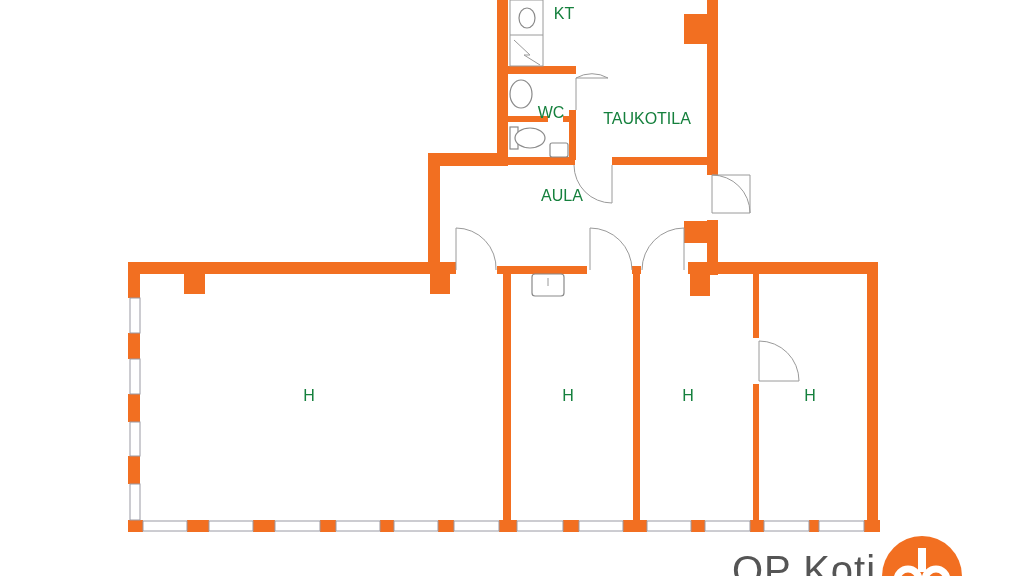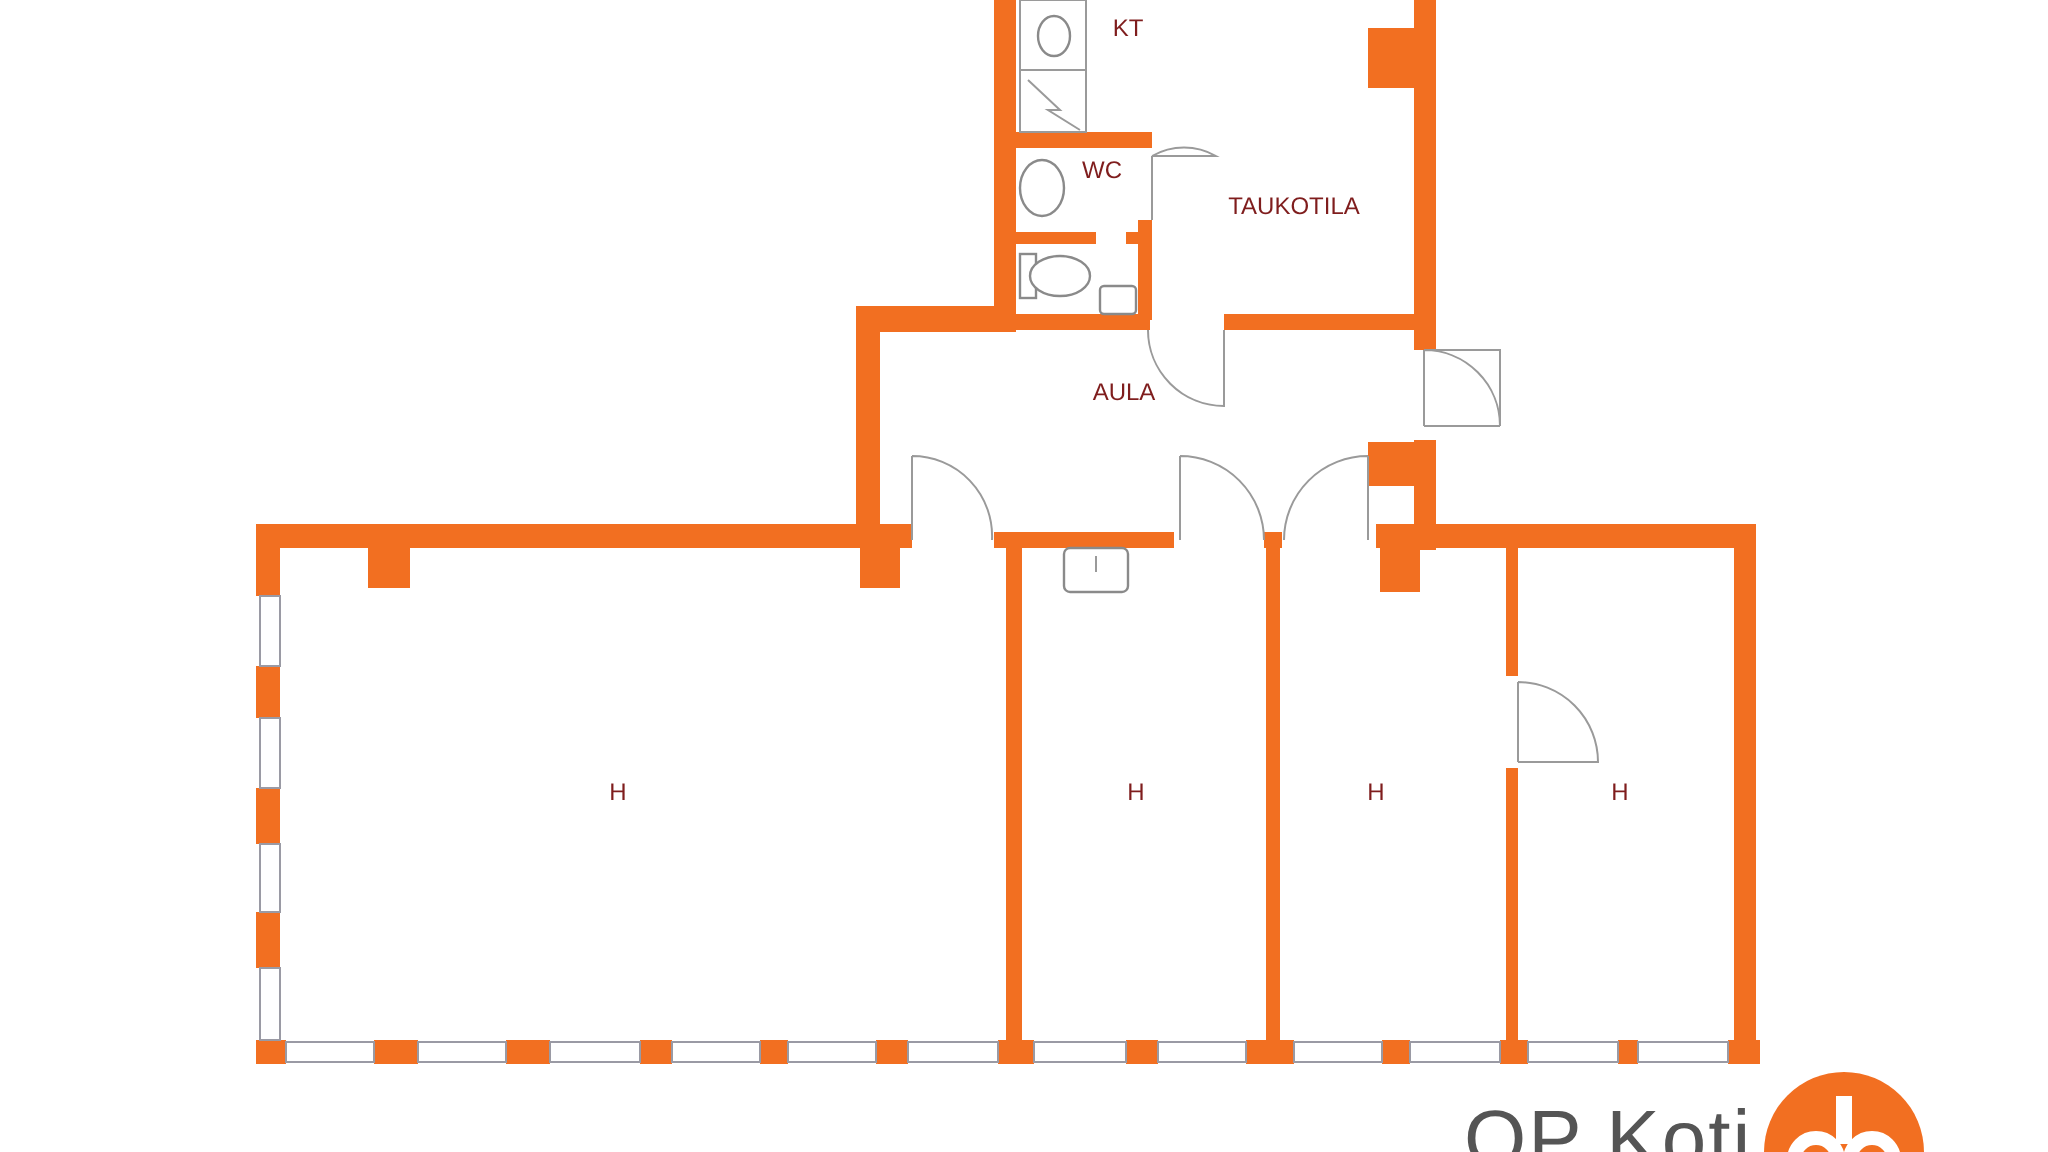--- a/index.html
+++ b/index.html
@@ -2,21 +2,21 @@
 <html><head>
 <meta charset="utf-8">
 <style>
   html, body { margin: 0; padding: 0; background: #ffffff; }
   body { width: 1024px; height: 576px; overflow: hidden; position: relative; font-family: "Liberation Sans", sans-serif; }
   svg { position: absolute; left: 0; top: 0; }
   .wall { fill: #f26f21; }
   .line { fill: none; stroke: #9a9a9a; stroke-width: 1; }
   .win { fill: #ffffff; stroke: #9a9aa4; stroke-width: 1; }
   .fix { fill: #ffffff; stroke: #8a8a8a; stroke-width: 1.2; }
-  .label { position: absolute; color: #7f1d1d; font-size: 12px; white-space: nowrap; transform: translate(-50%, -50%); }
+  .label { position: absolute; color: #15803d; font-size: 16px; white-space: nowrap; transform: translate(-50%, -50%); }
   .brand { position: absolute; left: 732px; top: 548px; font-size: 40px; color: #555; letter-spacing: 1px; font-weight: 300; }
 </style>
 </head>
 <body>
 
 <svg width="1024" height="576" viewBox="0 0 1024 576">
 
   <g>
 
     <rect class="wall" x="497" y="0" width="11" height="166"></rect>
@@ -131,21 +131,21 @@
 
   <g>
     <circle cx="922" cy="576" r="40" fill="#f26f21"></circle>
     <rect x="918" y="548" width="8" height="24" fill="#ffffff"></rect>
     <circle cx="908" cy="580" r="11" fill="none" stroke="#fff" stroke-width="7"></circle>
     <circle cx="936" cy="580" r="11" fill="none" stroke="#fff" stroke-width="7"></circle>
   </g>
 </svg>
 
 <div class="label" style="left:564px;top:14px;">KT</div>
-<div class="label" style="left:551px;top:85px;text-align:center;">WC</div>
-<div class="label" style="left:647px;top:103px;">TAUKOTILA</div>
+<div class="label" style="left:551px;top:113px;text-align:center;">WC</div>
+<div class="label" style="left:647px;top:119px;">TAUKOTILA</div>
 <div class="label" style="left:562px;top:196px;">AULA</div>
 <div class="label" style="left:309px;top:396px;">H</div>
 <div class="label" style="left:568px;top:396px;">H</div>
 <div class="label" style="left:688px;top:396px;">H</div>
 <div class="label" style="left:810px;top:396px;">H</div>
 
 <div class="brand">OP Koti</div>
 
 </body></html>

